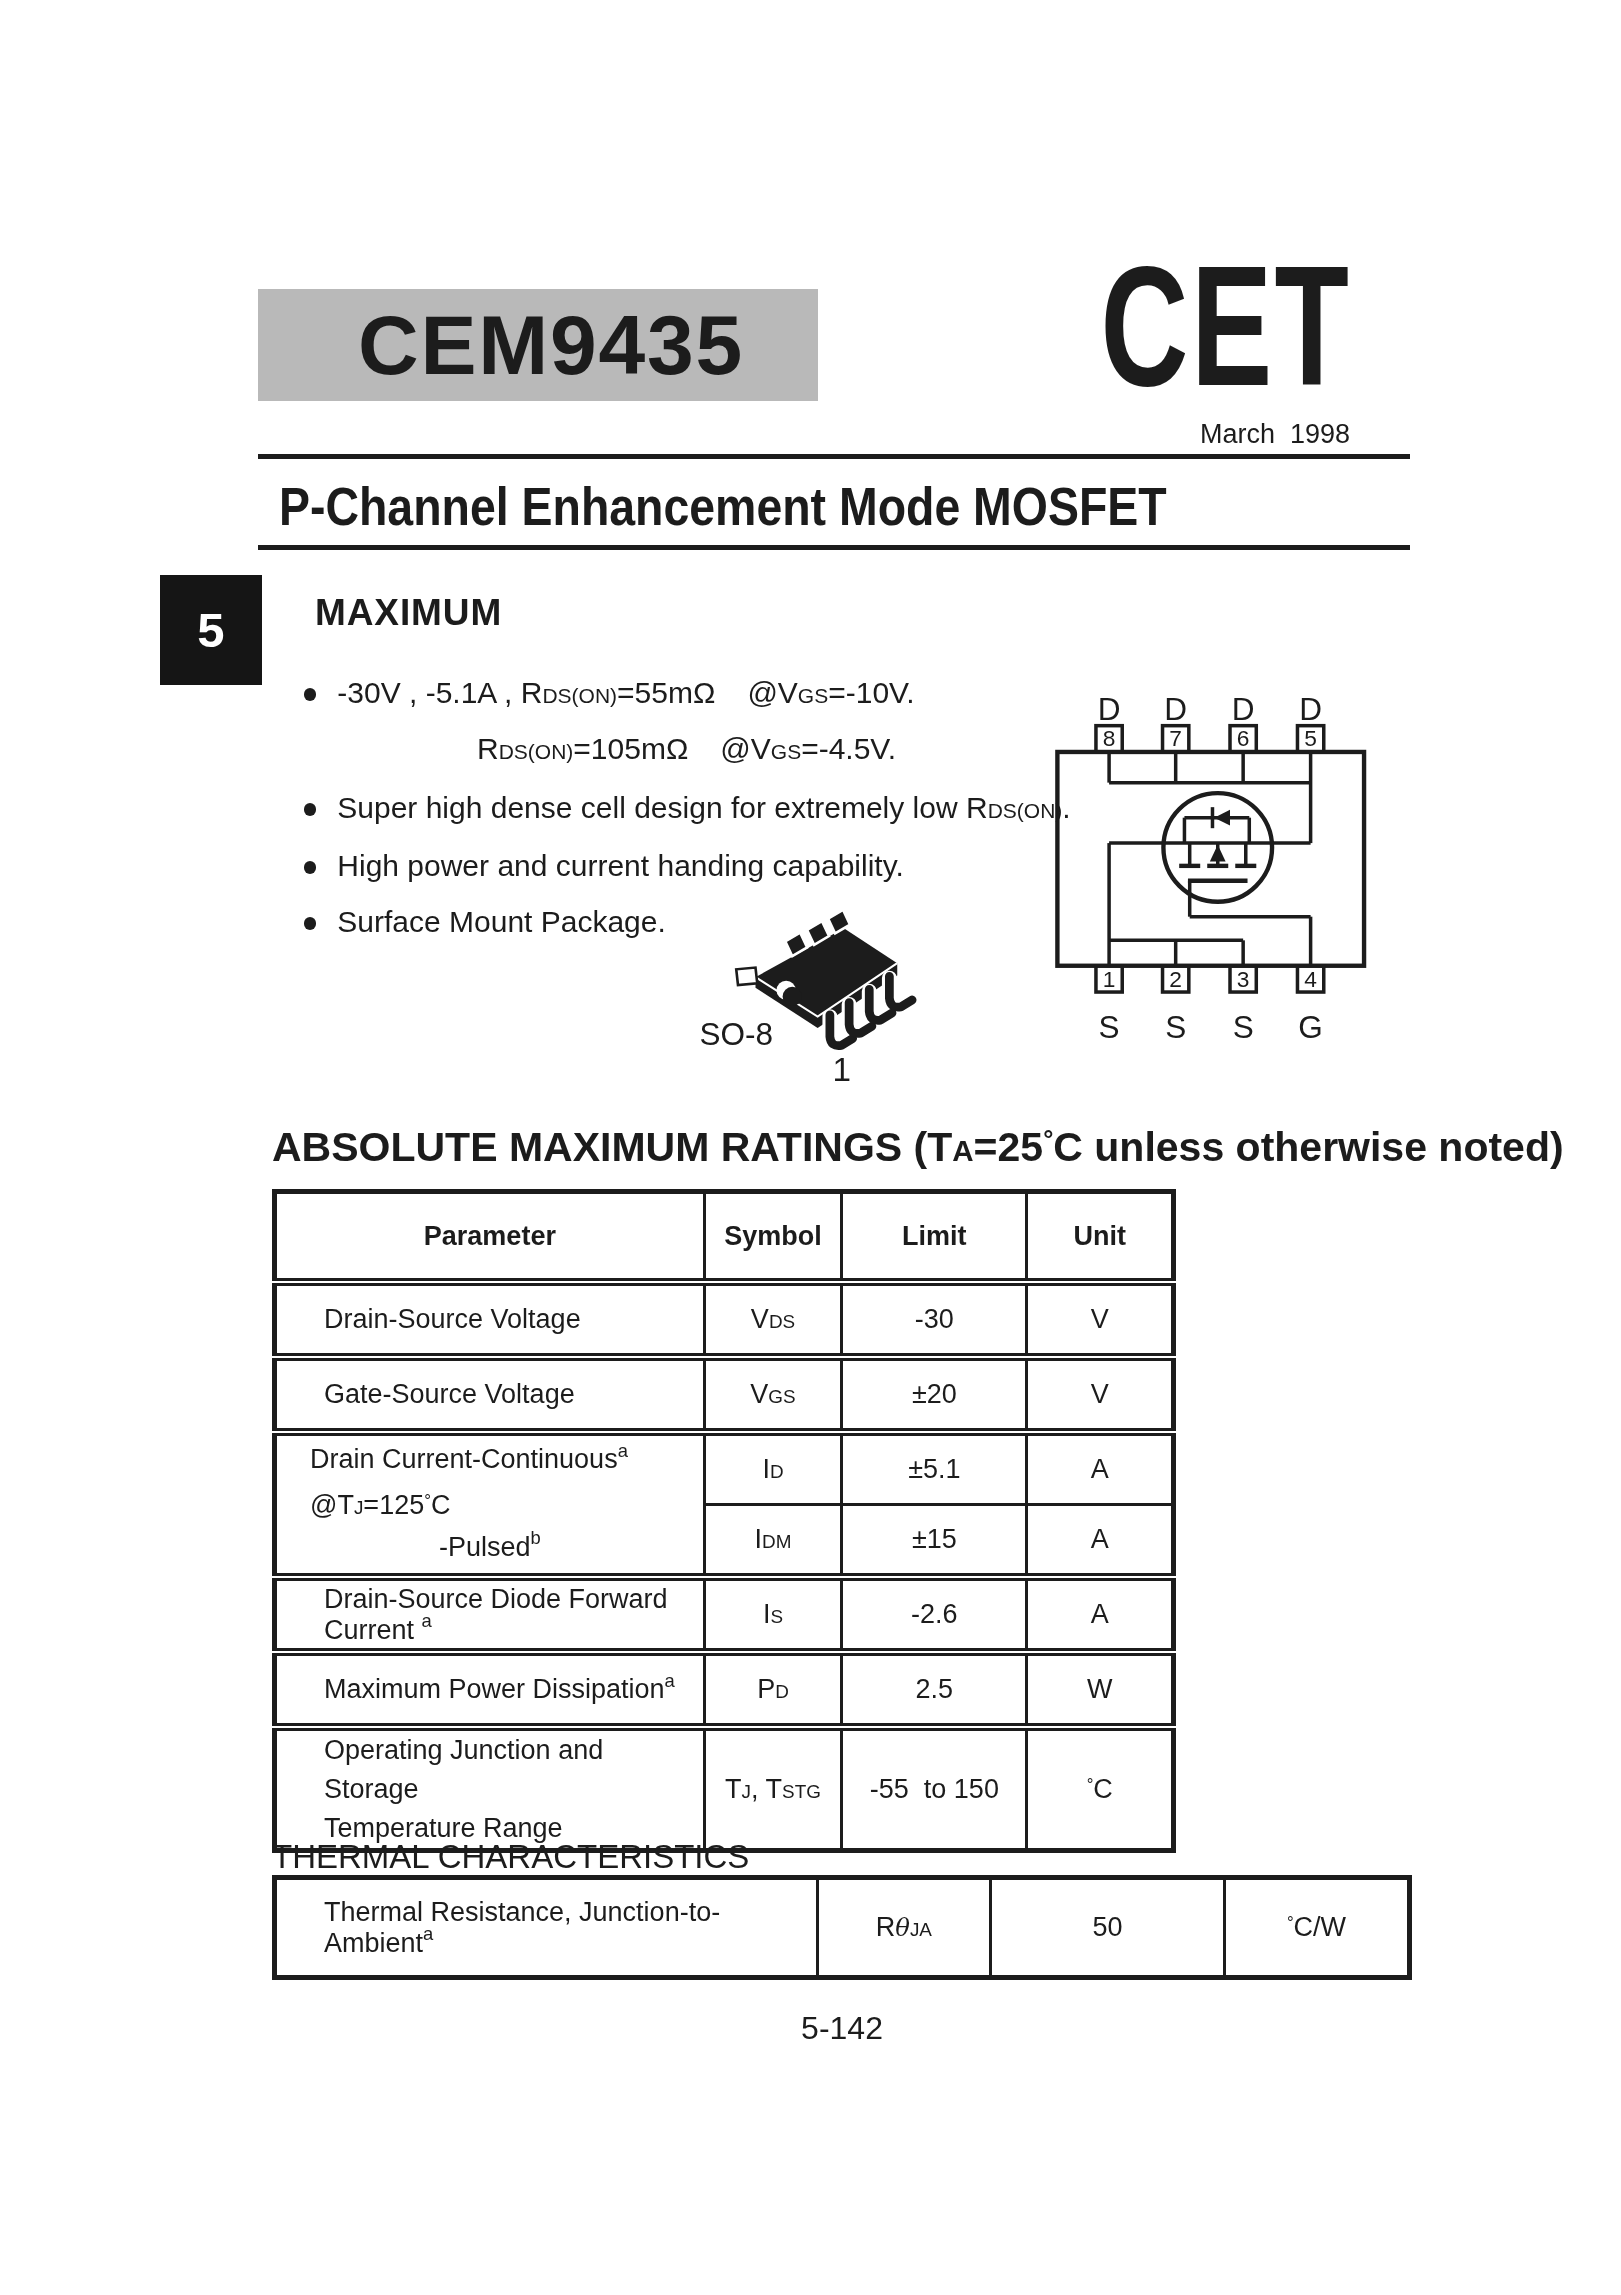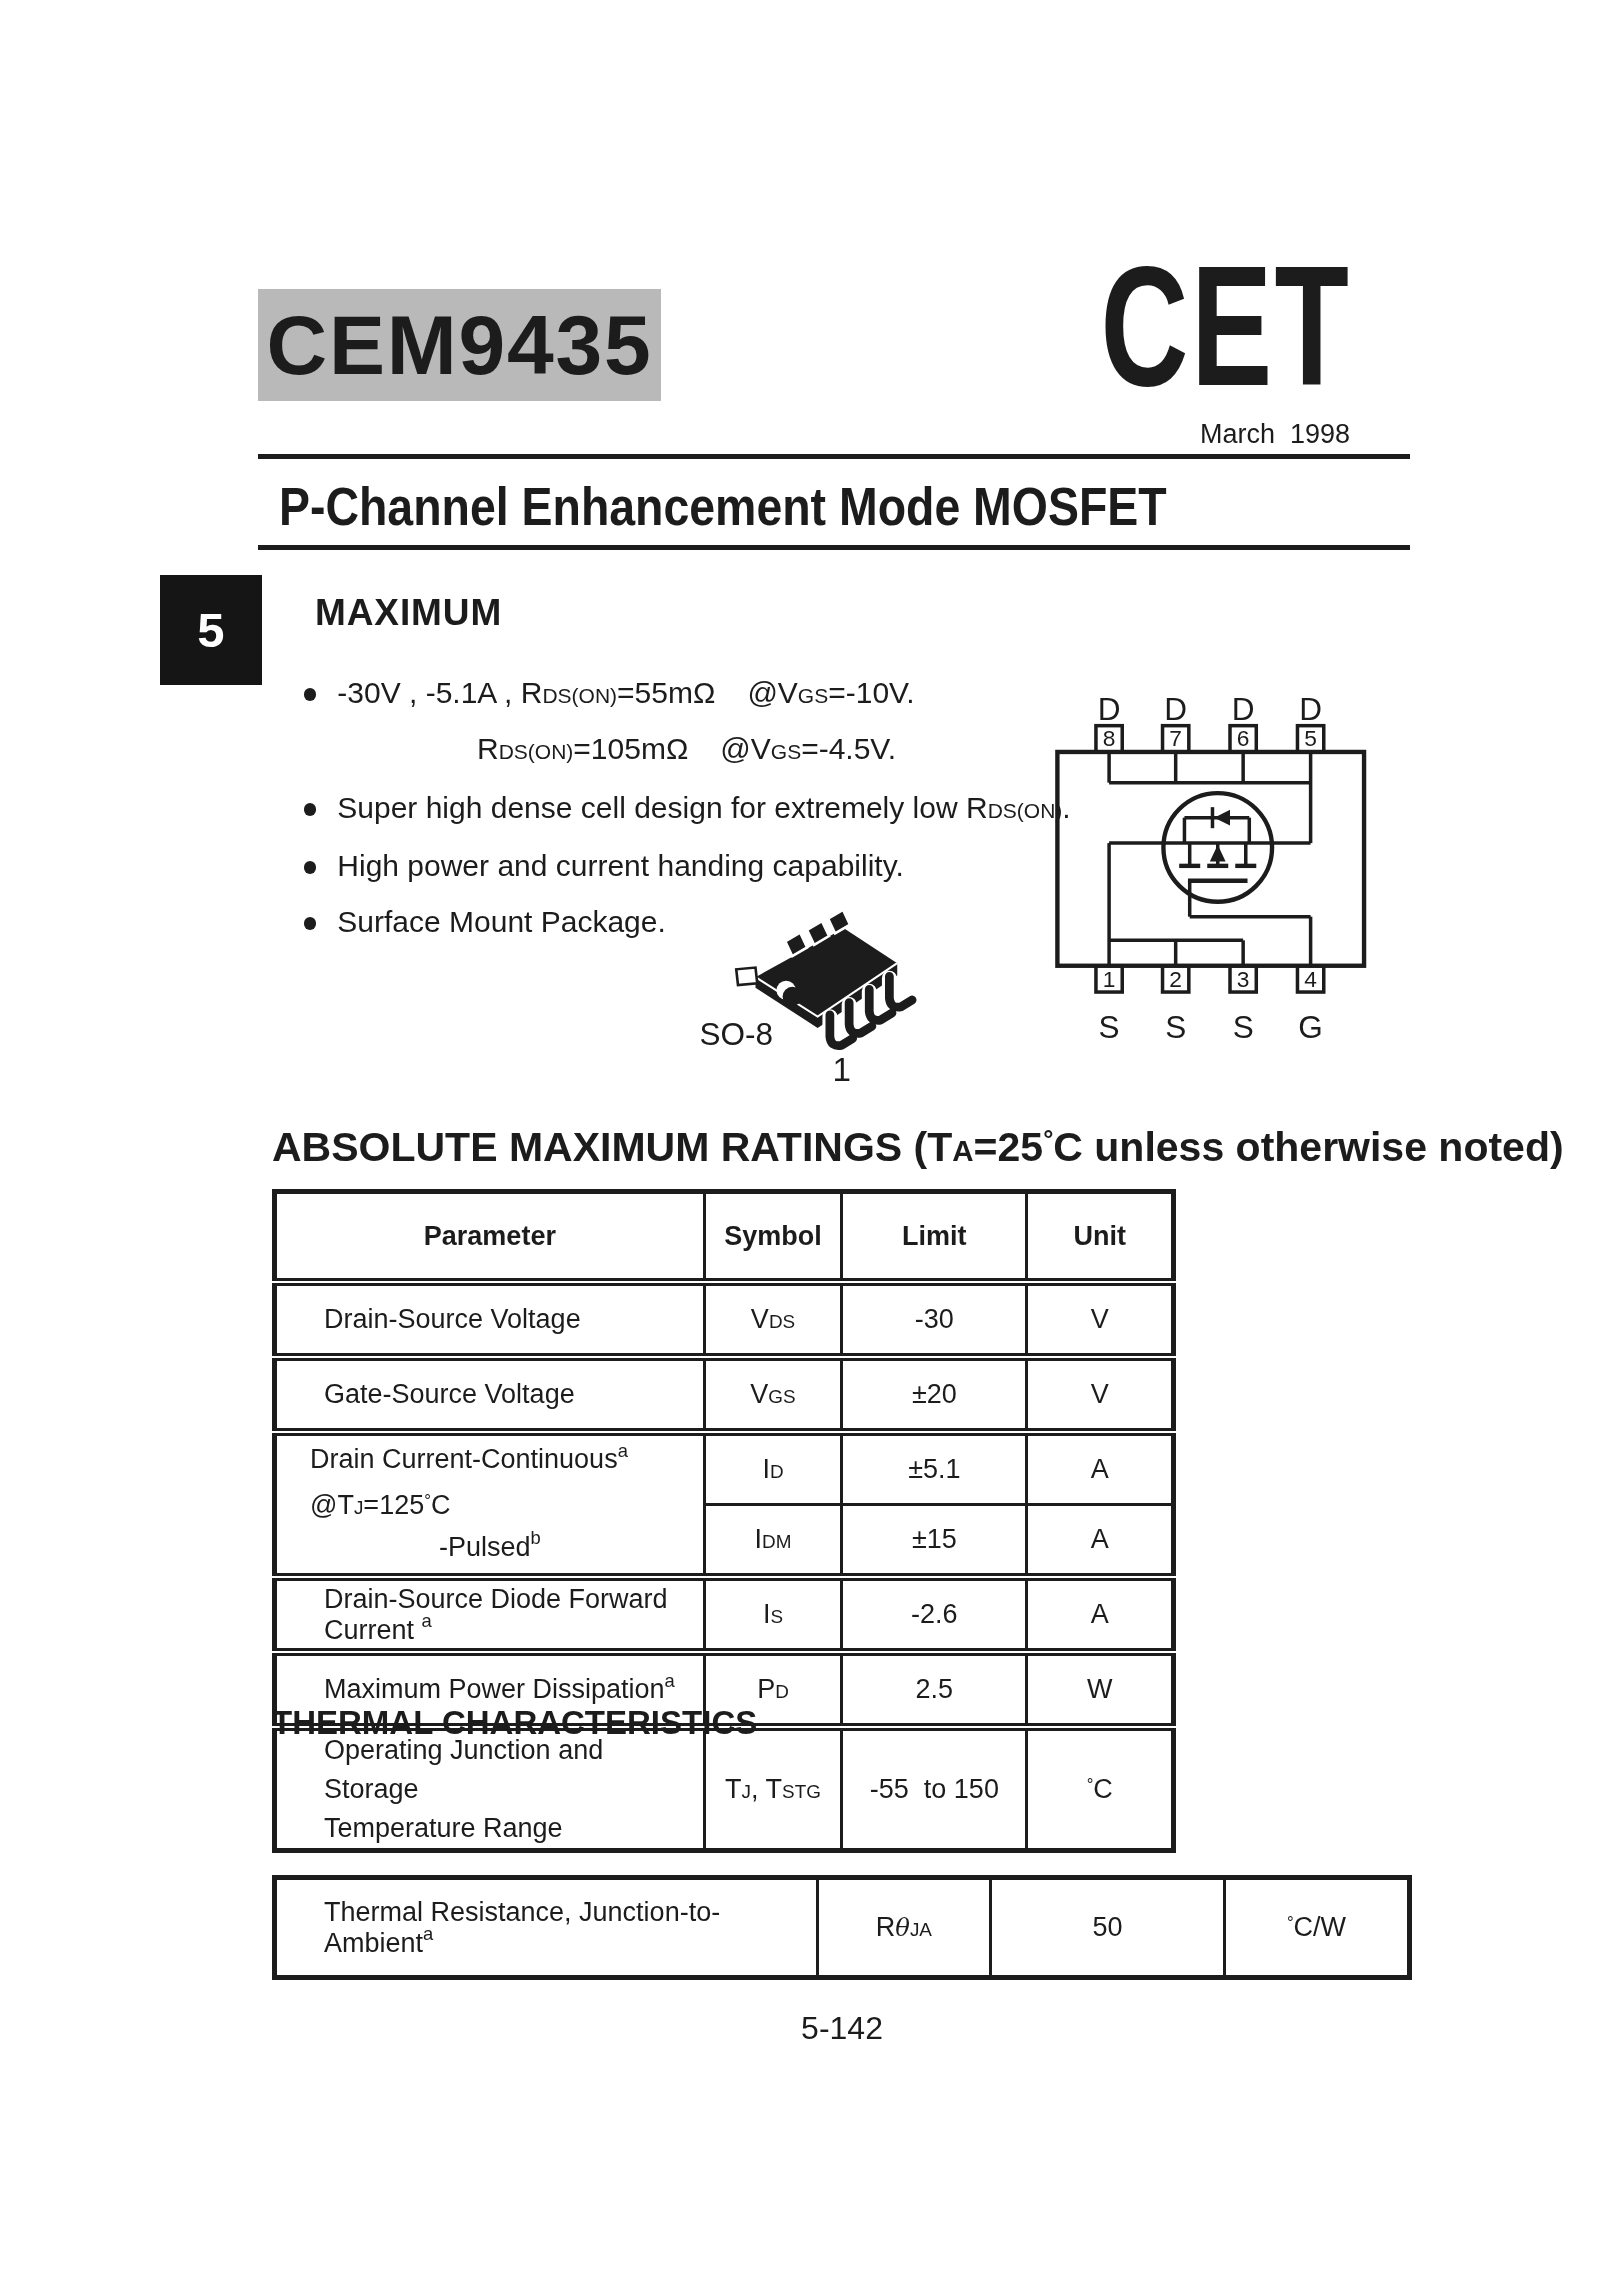--- a/index.html
+++ b/index.html
@@ -2,22 +2,22 @@
 <html style="font-size:14px"><head>
 <meta charset="utf-8">
 <style>
   html,body{margin:0;padding:0;}
   body{
     width:1622px;height:2295px;position:relative;background:#ffffff;
     color:#1c1c1c;font-family:"Liberation Sans",sans-serif;
   }
   .abs{position:absolute;}
   
-  .title-box{left:258px;top:289px;width:403px;height:112px;background:#b9b9b9;
-    display:flex;align-items:center;justify-content:center;}
+  .title-box{left:258px;top:289px;width:534px;height:112px;background:#b9b9b9;
+    display:flex;align-items:center;justify-content:center;padding-left:26px;}
   .title-box span{font-size:84px;font-weight:bold;letter-spacing:1.8px;}
   .logo-svg{left:1098px;top:259px;}
   .date{left:964px;top:419px;width:386px;text-align:right;font-size:27px;white-space:pre;}
   .rule{height:5.3px;background:#1c1c1c;left:258px;width:1152px;}
   .rule1{top:454px;} .rule2{top:545px;}
   .doc-title{left:279px;top:475px;font-size:54px;font-weight:bold;white-space:nowrap;
     transform:scaleX(.86);transform-origin:left center;letter-spacing:0px;}
   .tab5{left:160px;top:575px;width:102px;height:110px;background:#151515;color:#fff;
     display:flex;align-items:center;justify-content:center;font-size:49px;font-weight:bold;}
   
@@ -41,21 +41,21 @@
   .rt td{height:67px;text-align:center;}
   .rt td.param{text-align:left;padding-left:47px;}
   .rt tr.dbl>td,.rt tr.dbl>th{border-top:8.8px double #1c1c1c;}
   .rt tr.single>td{border-top:3.5px solid #1c1c1c;}
   .rt td.p2line{line-height:39px;}
   .rt tr.last>td{height:86px;}
   .pline1{text-align:left;padding-left:33px;}
   .pline2{text-align:center;}
   .nowrappre{white-space:pre;}
   
-  .thermal-head{left:272px;top:1704px;font-size:33px;font-weight:bold;white-space:nowrap;}
+  .thermal-head{left:272px;top:1838px;font-size:33px;font-weight:normal;white-space:nowrap;}
   table.tt{position:absolute;left:272px;top:1875px;width:1140px;border-collapse:collapse;
     table-layout:fixed;font-size:27px;border:5.3px solid #1c1c1c;}
   .tt td{border:3.5px solid #1c1c1c;height:93px;text-align:center;vertical-align:middle;}
   .tt td.param{text-align:left;padding-left:47px;}
   .theta{font-style:italic;font-family:"DejaVu Serif",serif;font-size:.9em;}
   
   .pagenum{left:272px;top:2010px;width:1140px;text-align:center;font-size:32px;}
   svg text{font-family:"Liberation Sans",sans-serif;fill:#1c1c1c;}
 </style>
 </head>

